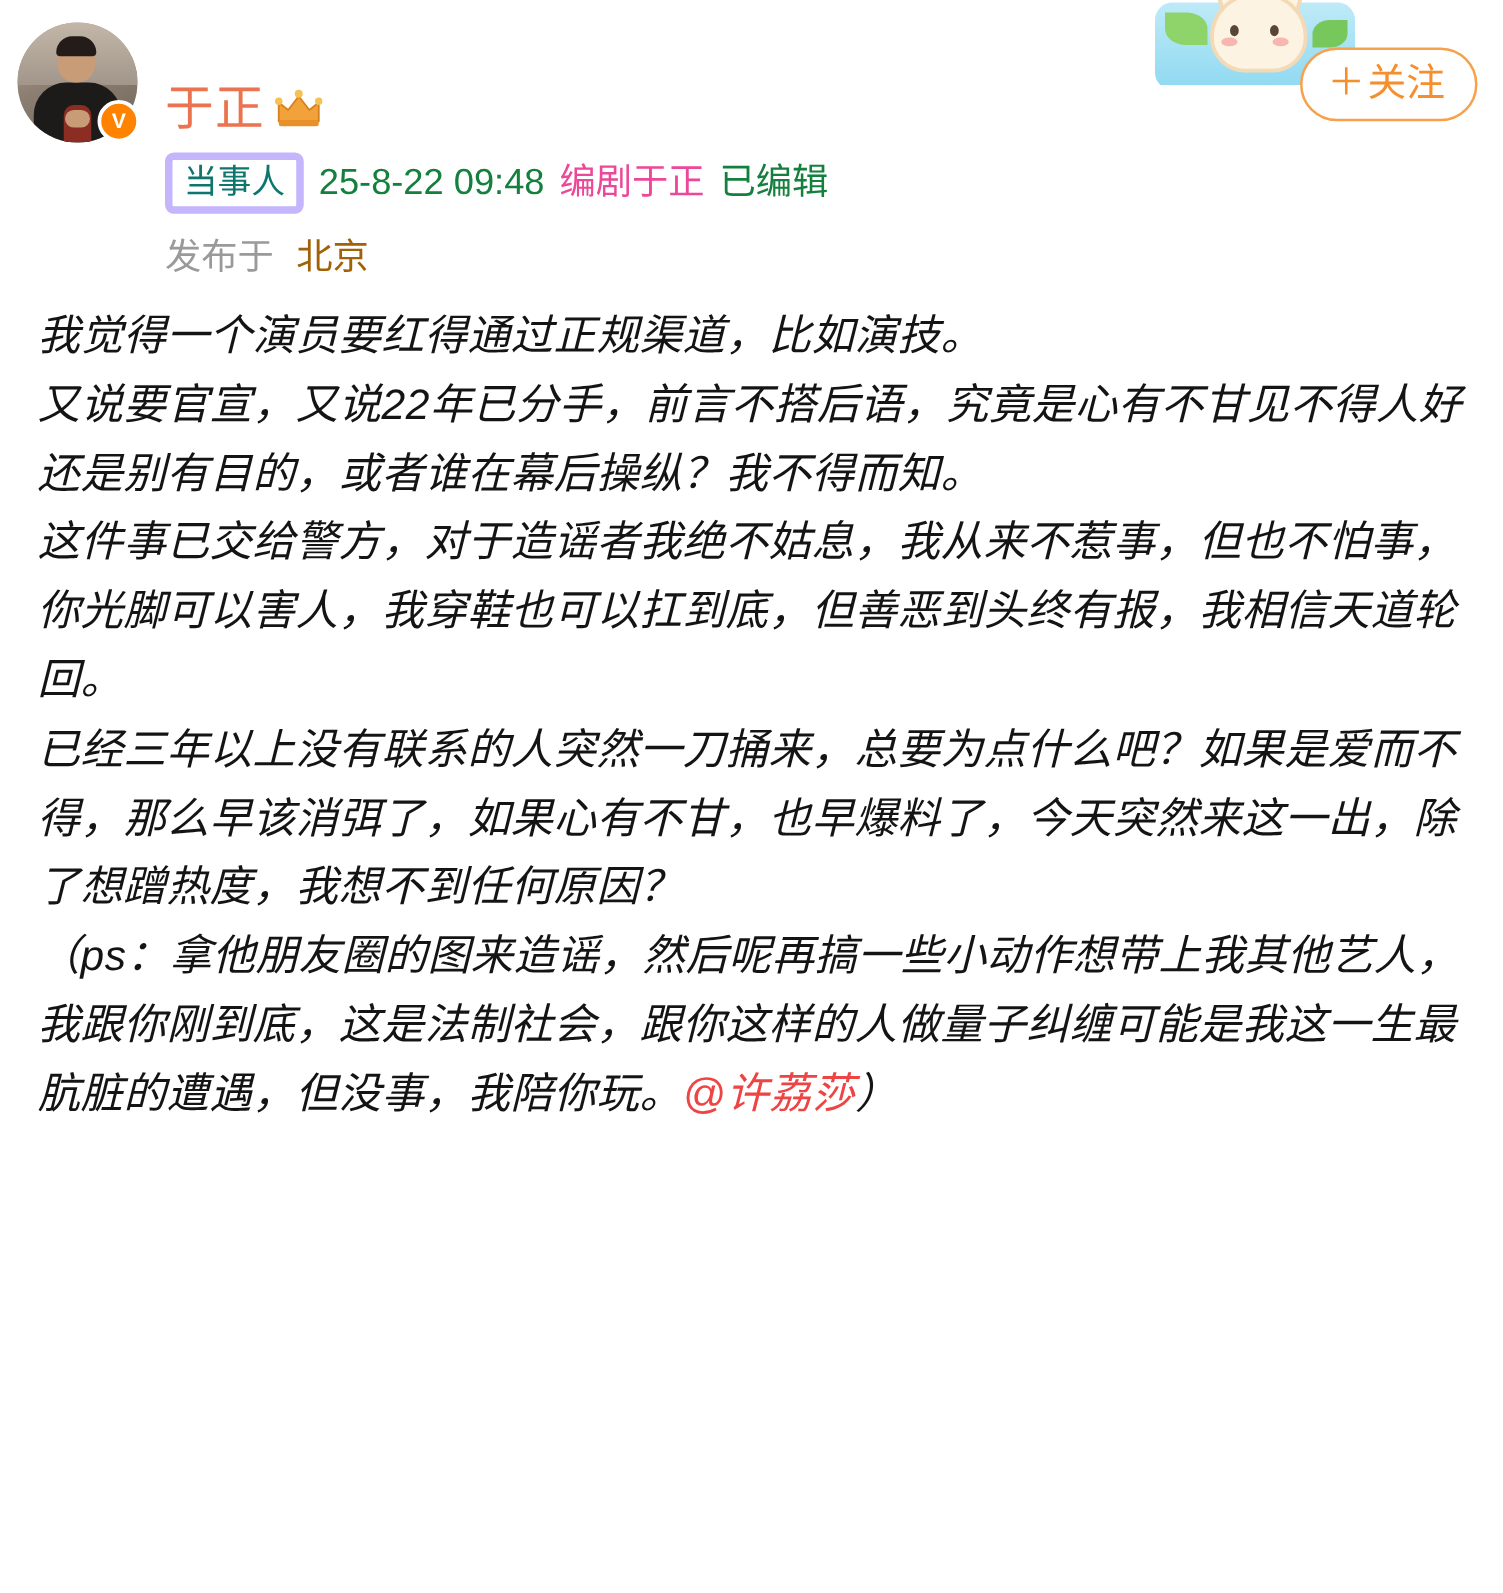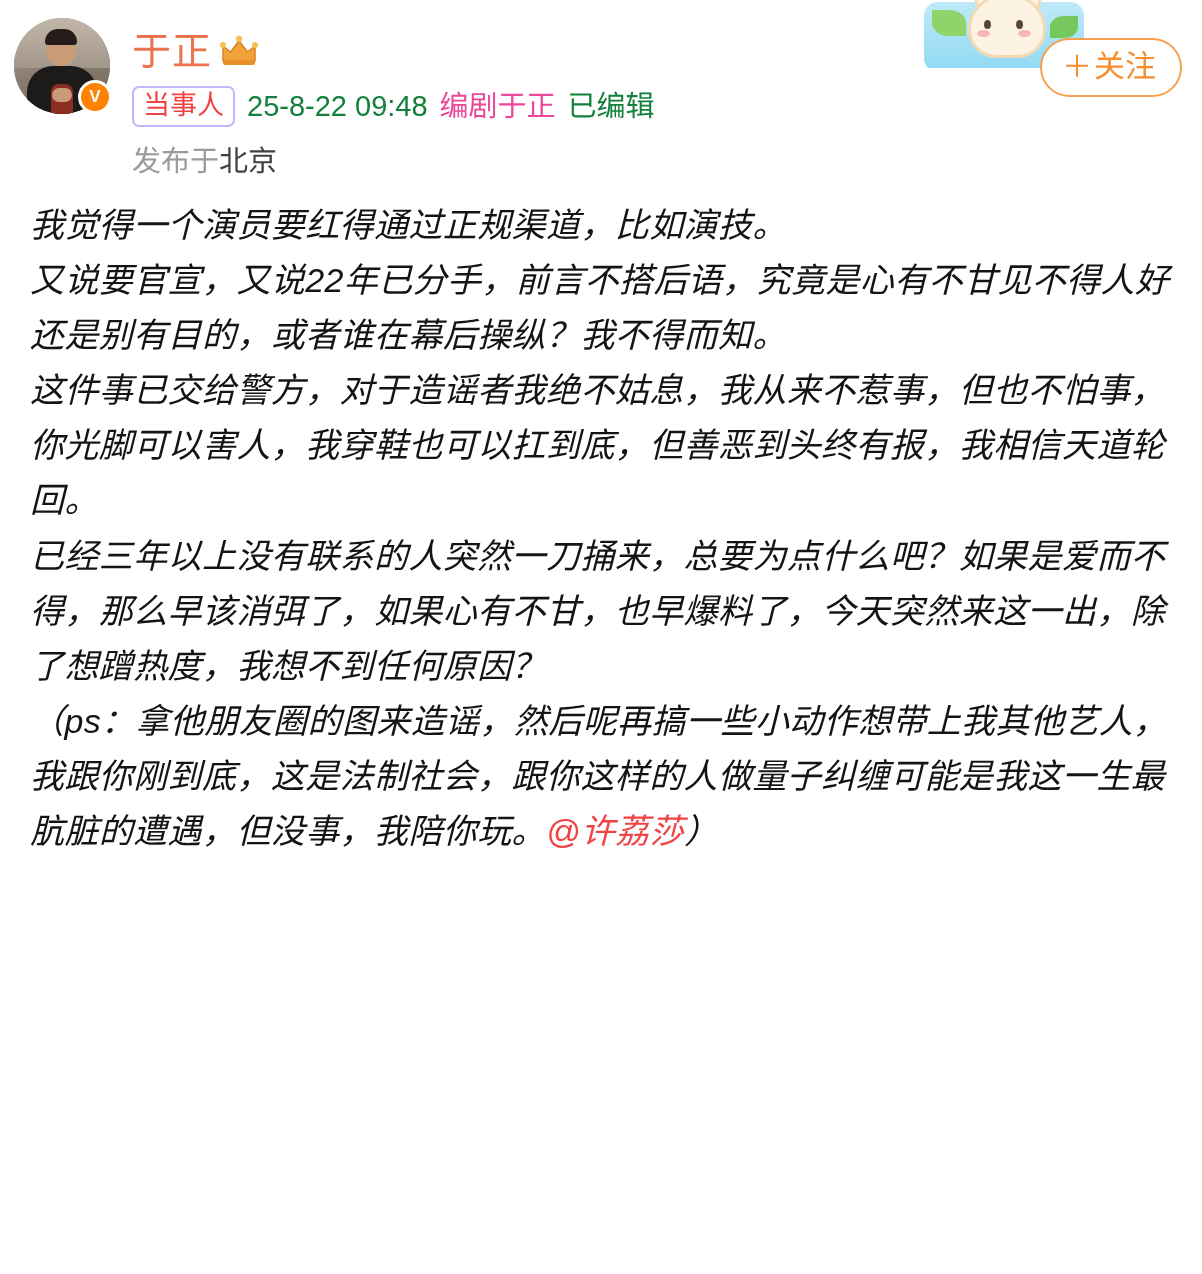--- a/index.html
+++ b/index.html
@@ -104,20 +104,21 @@
     padding-top: 18px;
     flex: 1 1 auto;
     min-width: 0;
   }
 
   .name-row {
     display: flex;
     align-items: center;
     gap: 8px;
     height: 46px;
+    margin-top: 36px;
   }
   .username {
     font-size: 39px;
     color: #eb7350;
     letter-spacing: 1px;
     line-height: 1;
   }
   .crown-icon {
     width: 38px;
     height: 32px;
@@ -130,37 +131,38 @@
     margin-top: 12px;
     display: flex;
     align-items: center;
     flex-wrap: wrap;
     gap: 12px;
     font-size: 29px;
     color: #9a9a9a;
     line-height: 1.3;
   }
   .party-tag {
-    border: 2px solid #c4b5fd;
-    color: #ef4444;
+    border: 6px solid #c4b5fd;
+    color: #0f766e;
     border-radius: 7px;
     padding: 2px 9px 4px 9px;
     font-size: 27px;
     line-height: 1.15;
   }
   .meta-text { color: #15803d; }
   .meta-source { color: #ec4899; }
 
   .loc-row {
     margin-top: 10px;
     font-size: 29px;
     color: #9a9a9a;
     display: flex;
-  }
-  .loc-city { color: #404040; font-family: Liberation Mono, monospace; }
+    gap: 18px;
+  }
+  .loc-city { color: #a16207; font-family: Liberation Mono, monospace; }
 
   
   .follow-btn {
     position: absolute;
     right: 20px;
     top: 38px;
     border: 2px solid #f7a14d;
     color: #f58f2e;
     background: #fff;
     border-radius: 32px;

